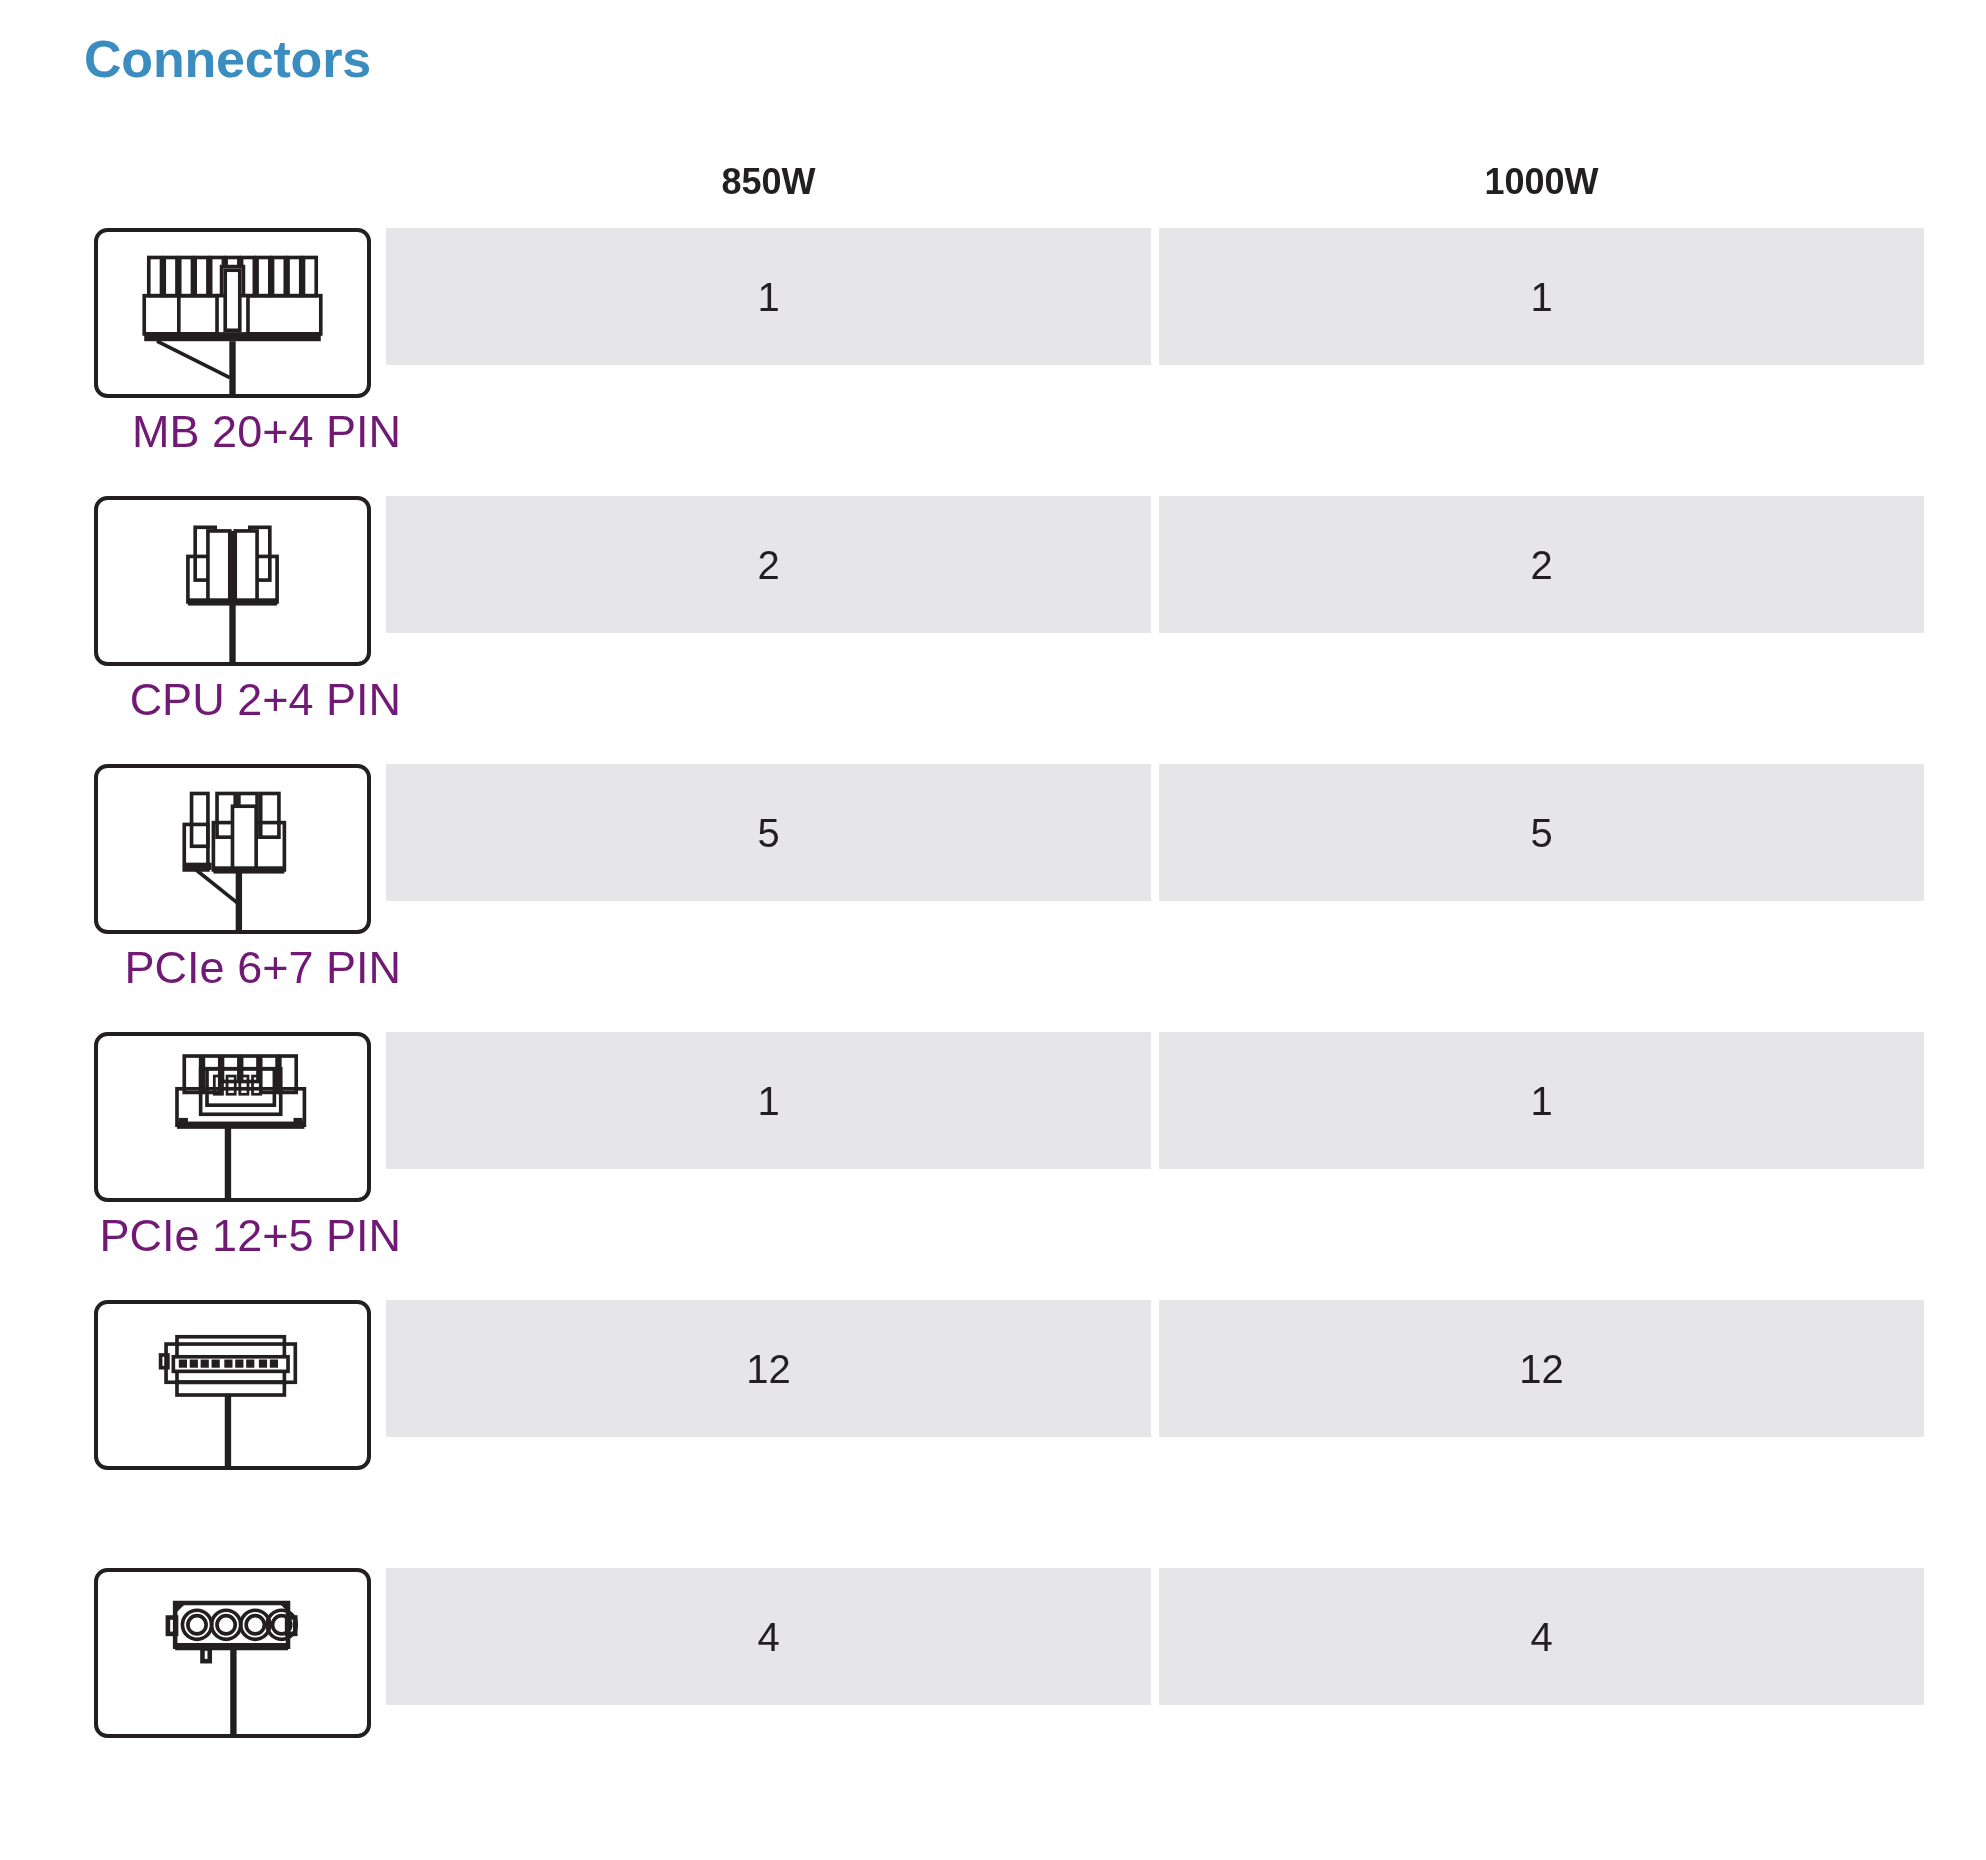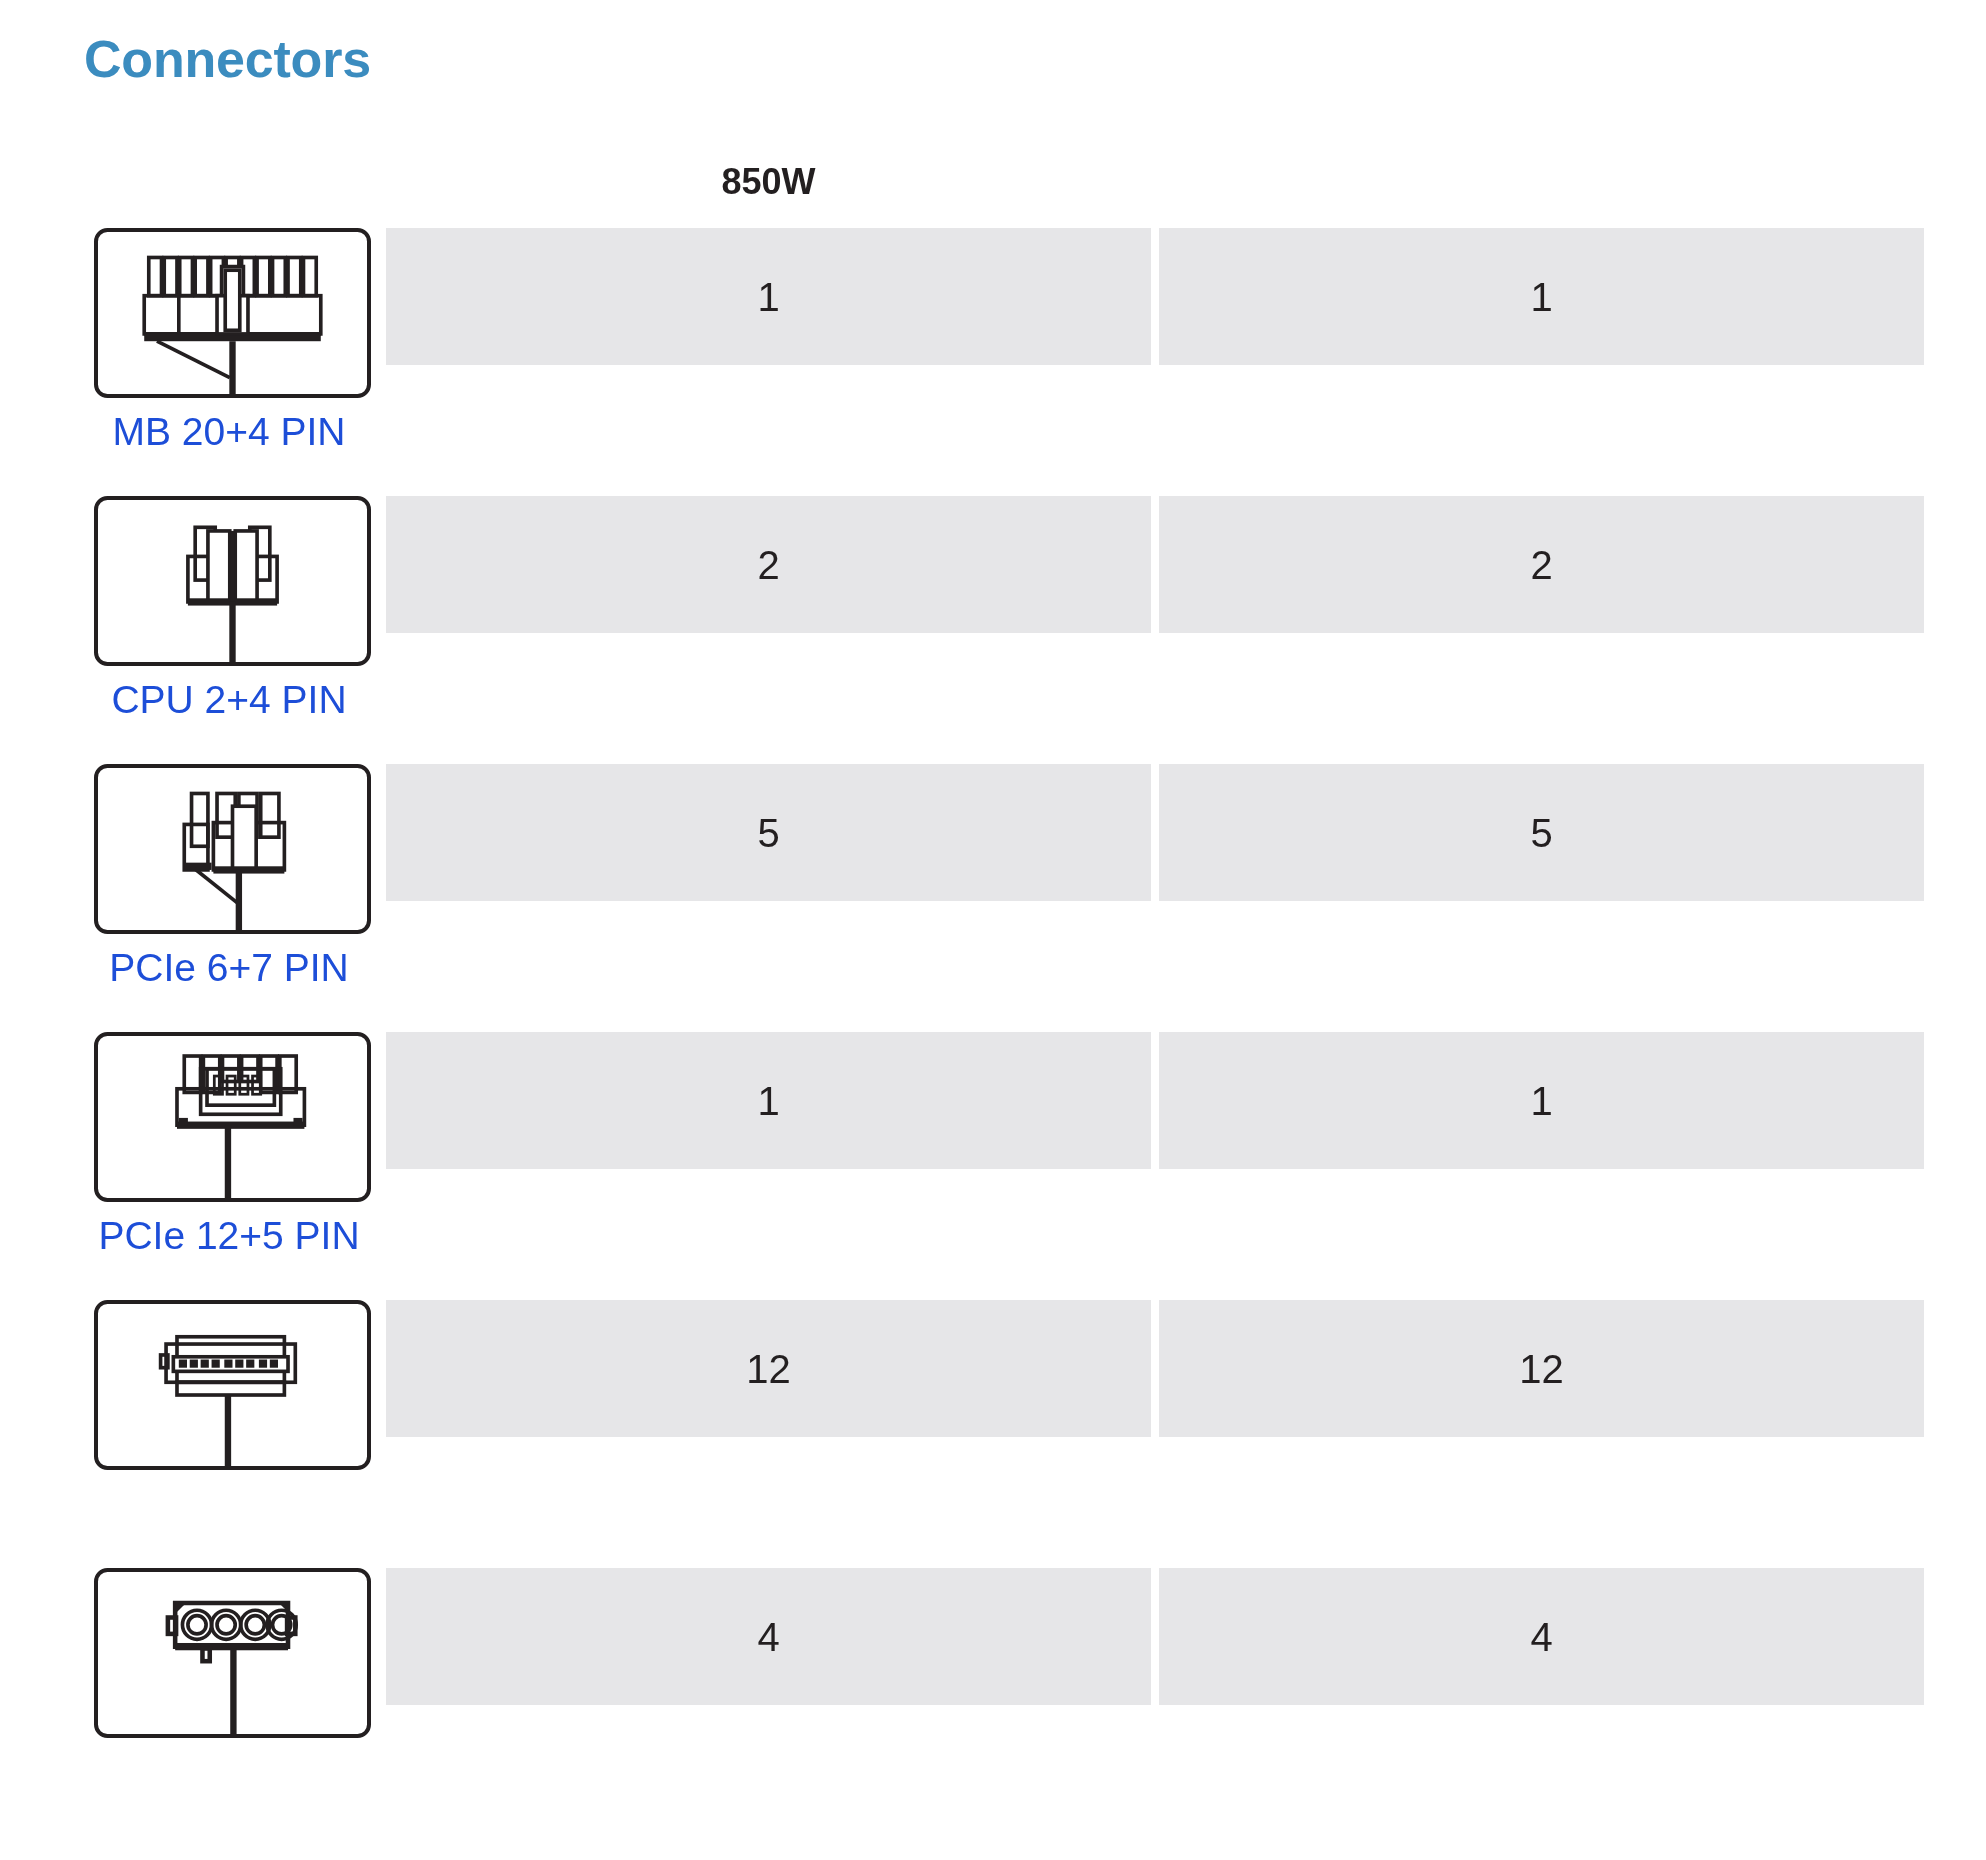--- a/index.html
+++ b/index.html
@@ -86,23 +86,23 @@
   .icon-box svg {
     display: block;
     width: 100%;
     height: 100%;
   }
   .icon-label {
     position: absolute;
     left: 57px;
     top: 177px;
     width: 344px;
-    text-align: center;
-    font-size: 39px;
-    color: #1d4ed8;
+    text-align: right;
+    font-size: 45px;
+    color: #701a75;
     white-space: nowrap;
     line-height: 54px;
   }
 
   
   .value-cell {
     position: absolute;
     top: 0;
     height: 137px;
     background: #e6e6e8;
@@ -120,20 +120,21 @@
 <body>
 
 <div class="page">
 
   <div class="title">Connectors</div>
 
   <div class="table">
 
     <div class="header-row">
       <div class="col-head c1">850W</div>
+      <div class="col-head c2">1000W</div>
     </div>
 
     <div class="row">
       <div class="icon-cell">
         <div class="icon-box">
           <svg viewBox="0 0 290 178" xmlns="http://www.w3.org/2000/svg">
             <g fill="none" stroke="#231f20" stroke-width="4">
 
               <g>
                 <rect x="53" y="28" width="14" height="42"></rect>

